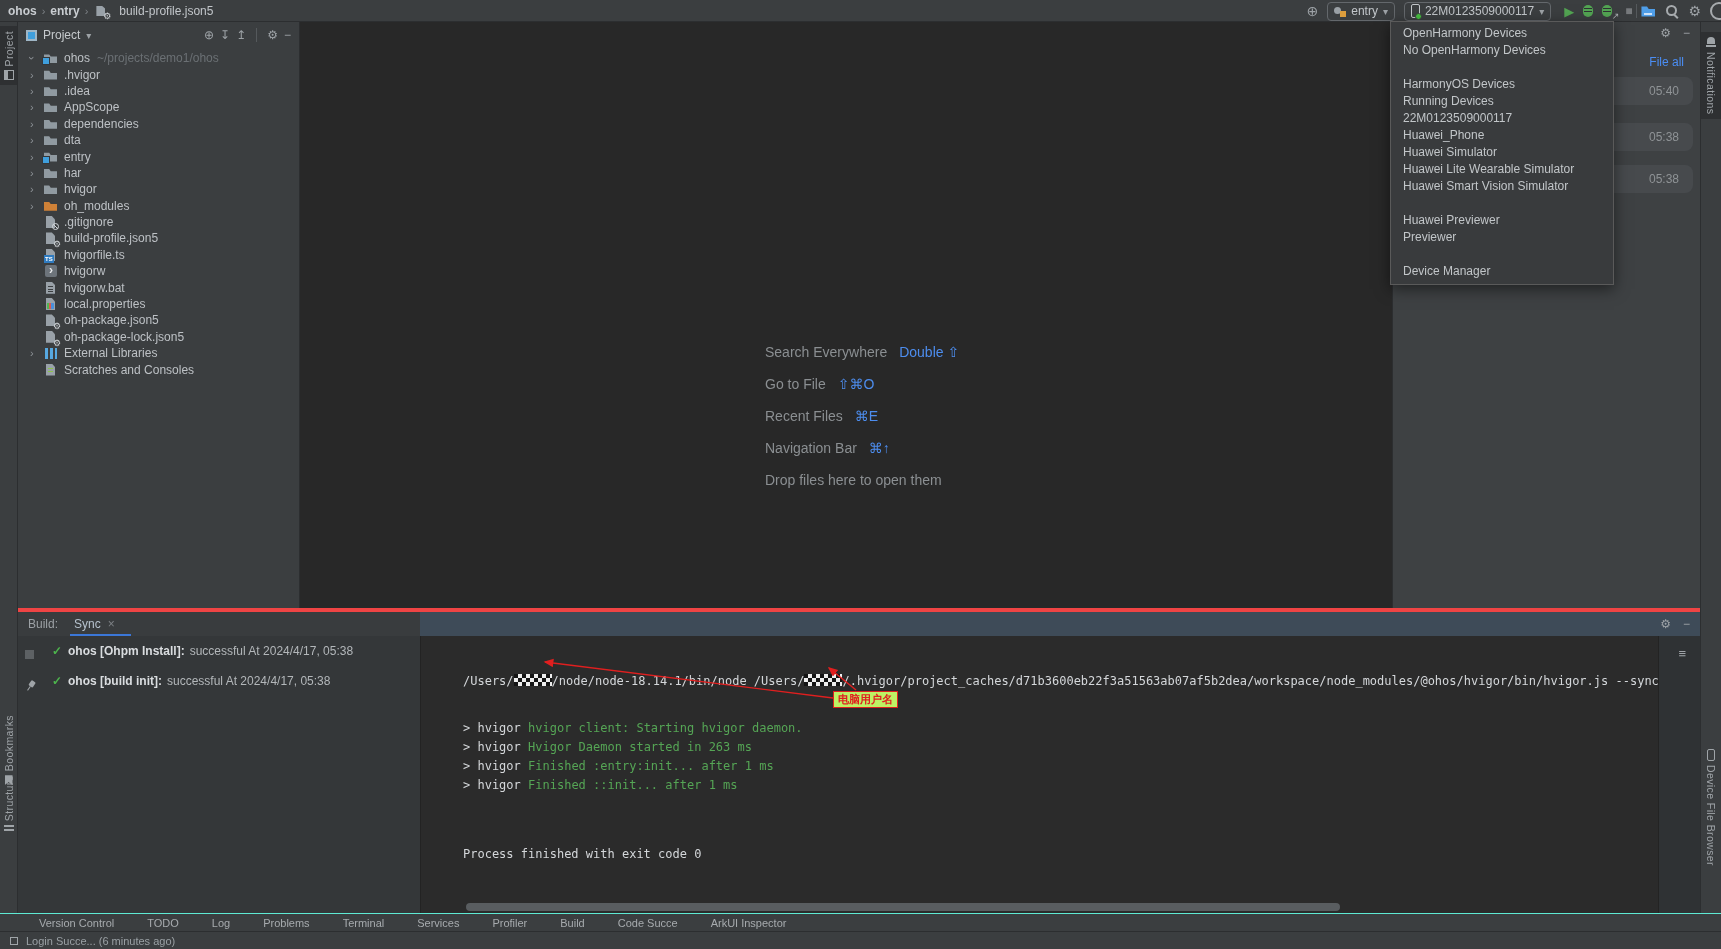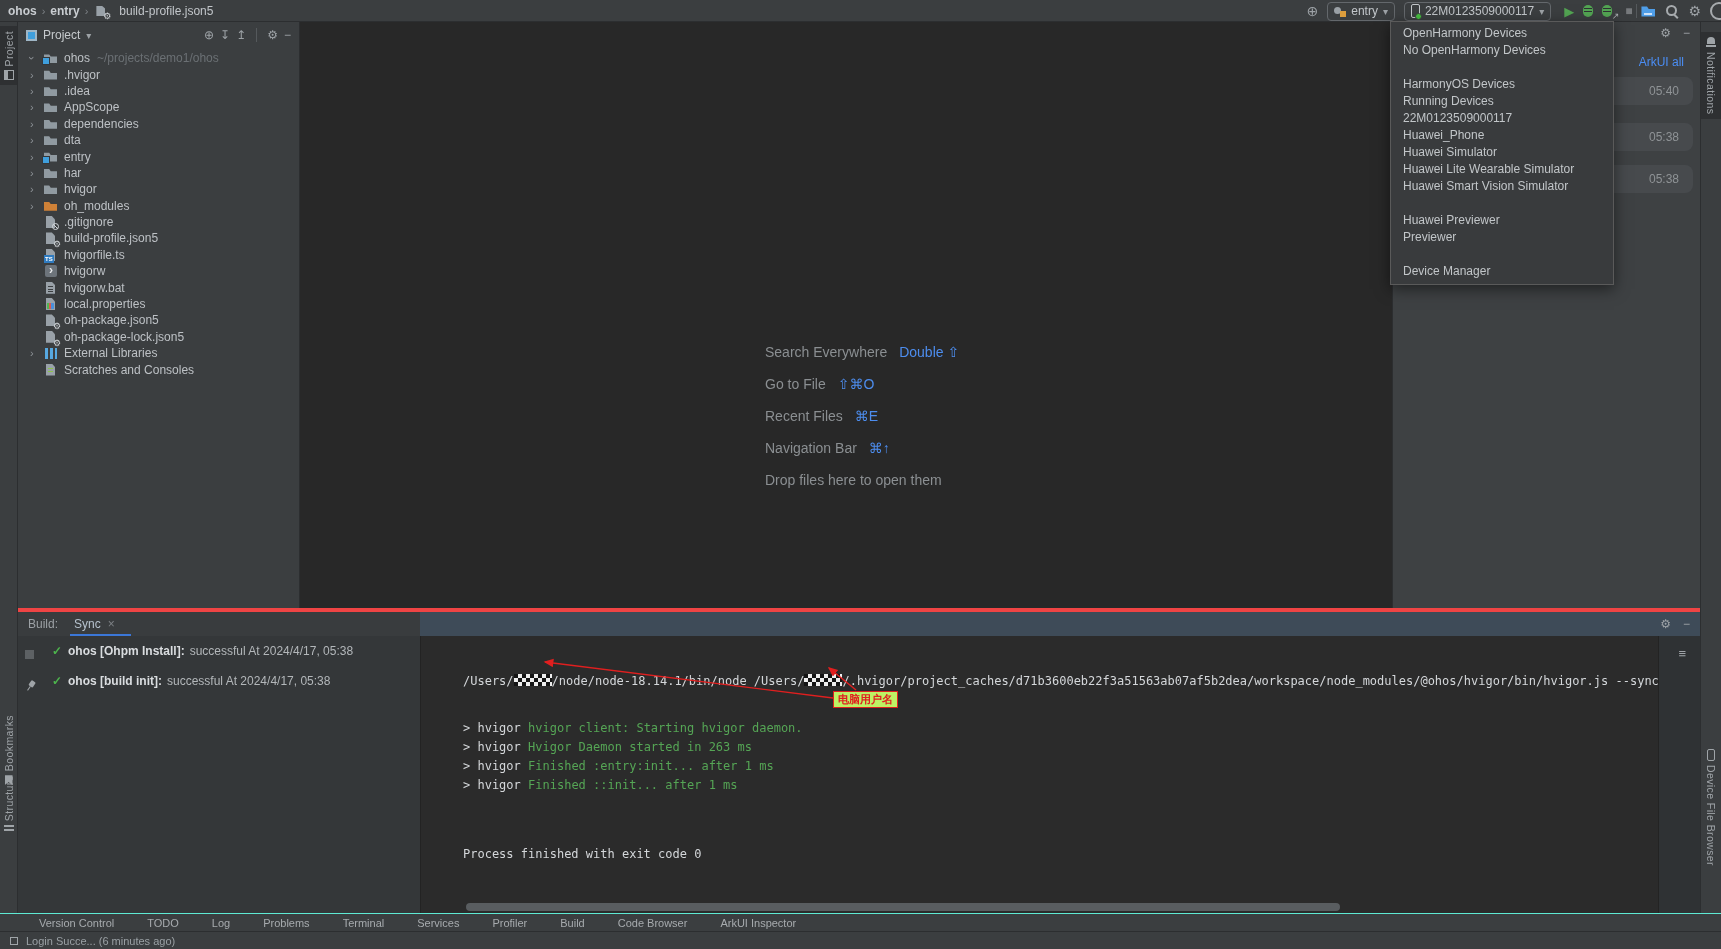--- a/index.html
+++ b/index.html
@@ -369,21 +369,21 @@
         <span class="hintkey"></span>
       </div>
   </div>
 </div>
 
 <div id="notifpanel">
   <div id="notifhead">
     <span class="hico">⚙</span>
     <span class="hico">−</span>
   </div>
-  <a id="clearall">ArkUI all</a>
+  <a id="clearall">File all</a>
   <div class="ncard" style="top:55px">
     <span class="ntime">05:40</span>
   </div>
   <div class="ncard" style="top:101px">
     <span class="ntime">05:38</span>
   </div>
   <div class="ncard" style="top:143px">
     <span class="ntime">05:38</span>
   </div>
 </div>
@@ -528,21 +528,21 @@
     <div class="tbtn">
       <span class="bico"></span>
       <span>Profiler</span>
     </div>
     <div class="tbtn">
       <span class="bico"></span>
       <span>Build</span>
     </div>
     <div class="tbtn">
       <span class="bico"></span>
-      <span>Code Browser</span>
+      <span>Code Succe</span>
     </div>
     <div class="tbtn">
       <span class="bico"></span>
       <span>ArkUI Inspector</span>
     </div>
 </div>
 
 <div id="statusbar">
   <span class="sq"></span>
   <span>Login Succe... (6 minutes ago)</span>

